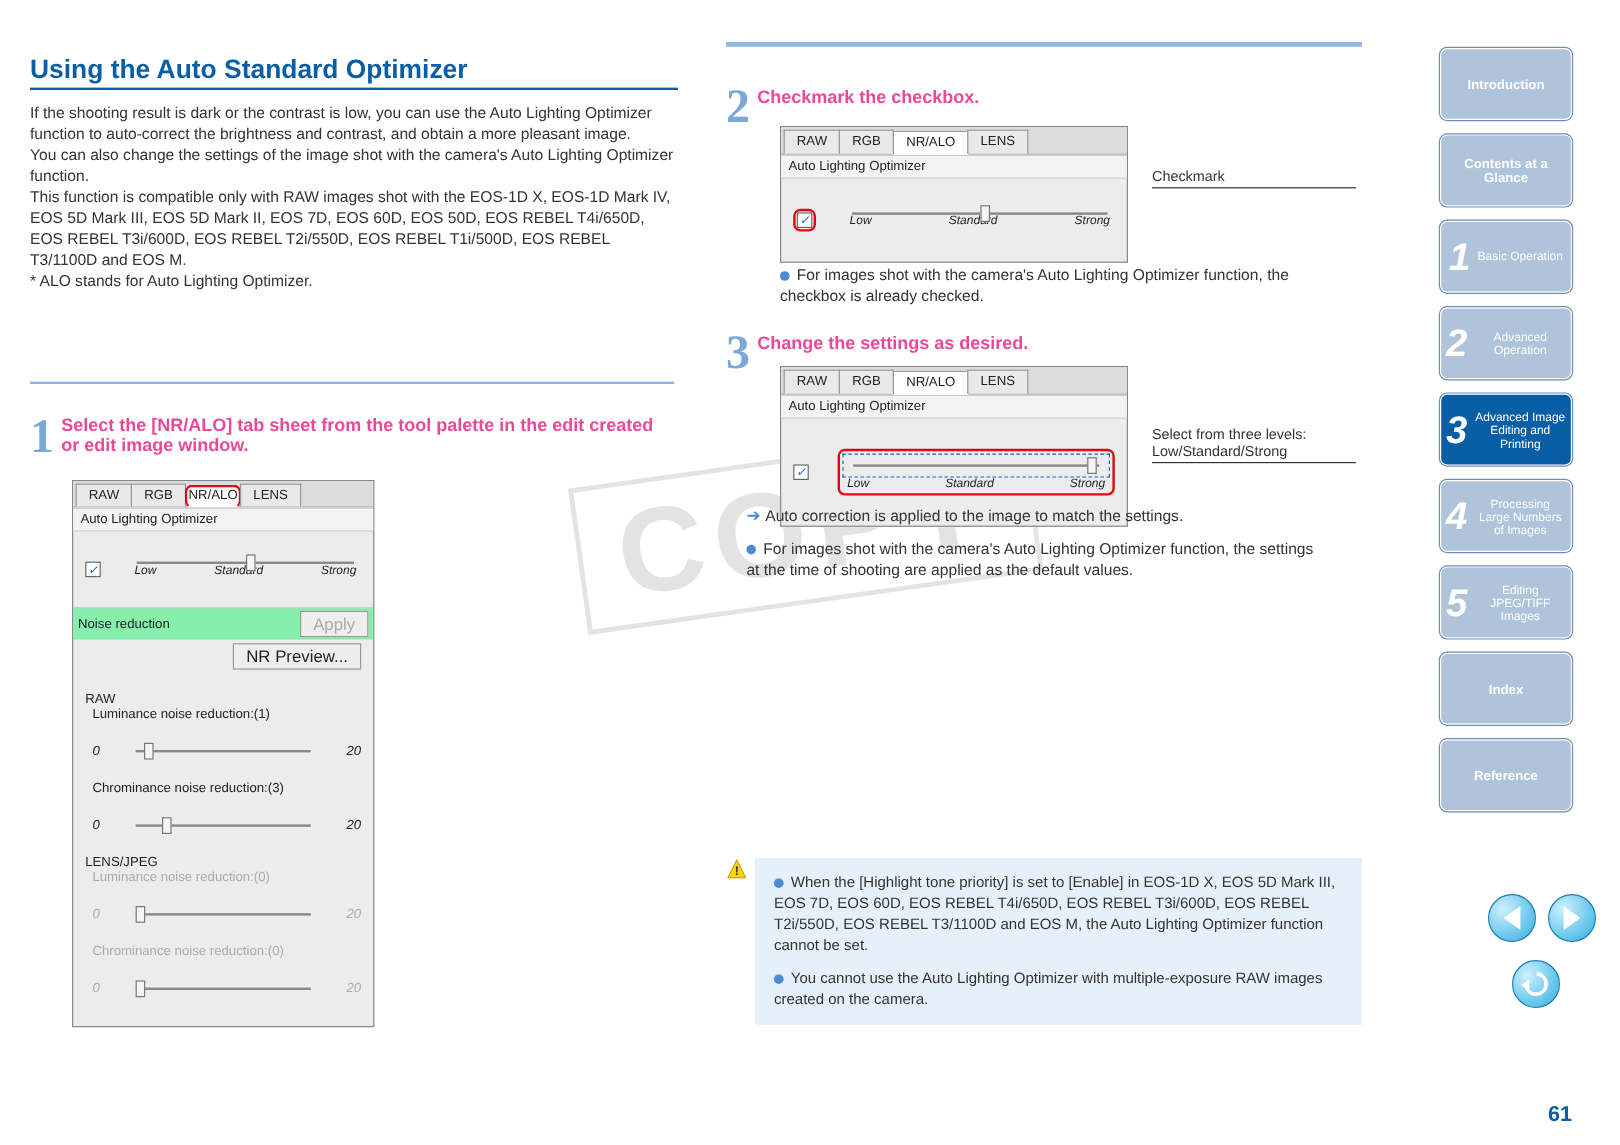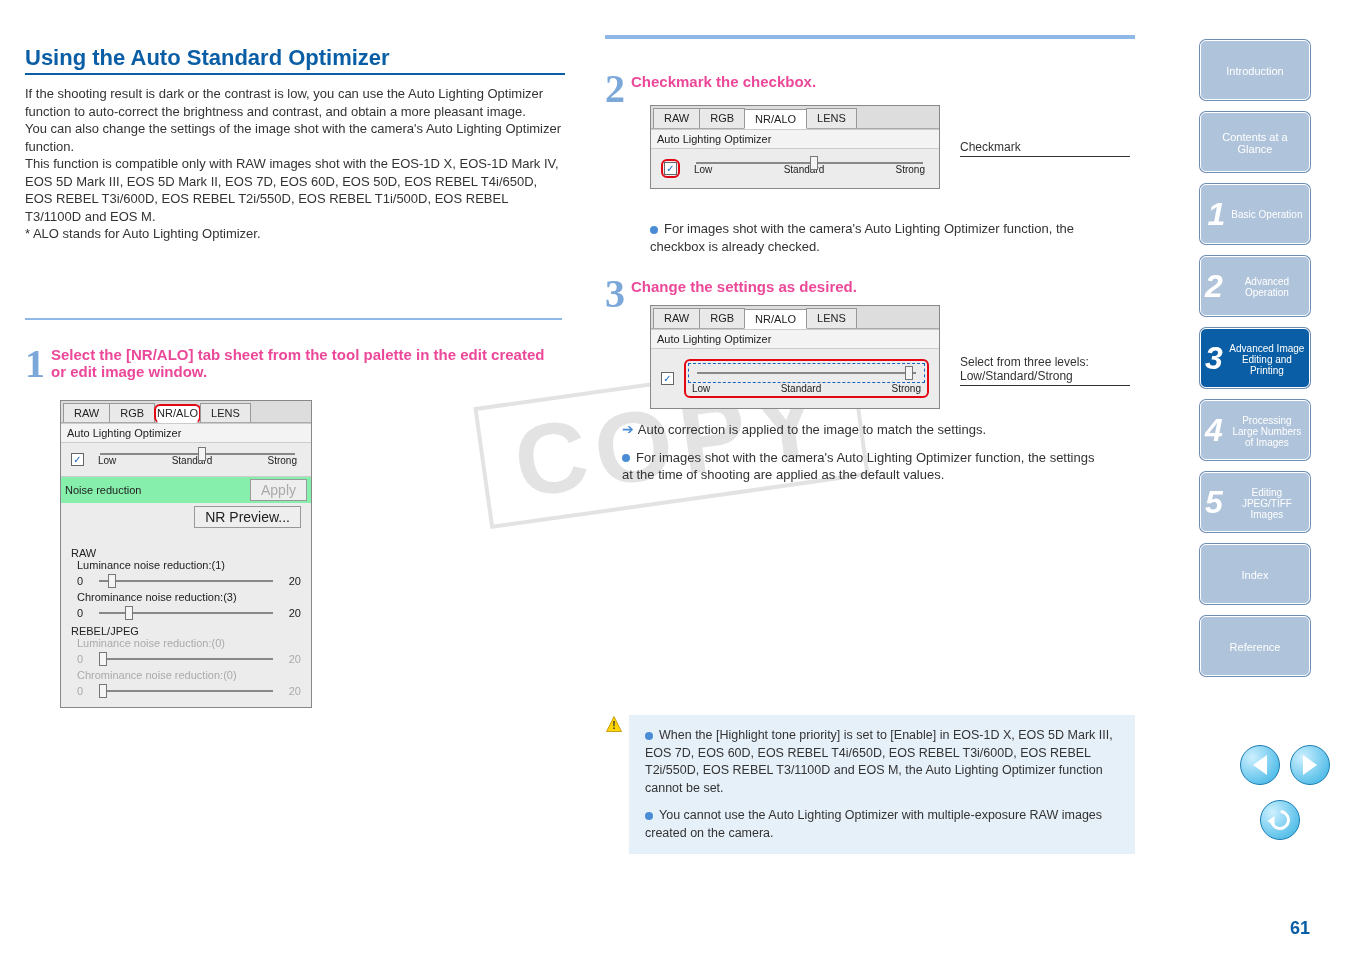--- a/index.html
+++ b/index.html
@@ -7,41 +7,41 @@
   .page { position: relative; width: 100%; height: 100%; }
   .topbar { position: absolute; left: 605px; top: 35px; width: 530px; height: 4px; background: #8fb8e6; }
   .leftbar { position: absolute; left: 25px; top: 318px; width: 537px; height: 2px; background: #8fb8e6; }
 
   
   .sidenav { position: absolute; right: 20px; top: 40px; width: 130px; }
   .nav-btn { width: 110px; height: 60px; margin-bottom: 12px; background: #afc3da; border: 1px solid #fff; border-radius: 6px; box-shadow: 0 0 0 1px #6d8db3; position: relative; display: flex; flex-direction: column; justify-content: center; align-items: center; padding: 4px; text-align: center; line-height: 1.1; color: #fff; font-weight: 500; cursor: pointer; }
   .nav-btn.selected { background: #0a5ea5; }
   .nav-btn .num { font-size: 32px; font-weight: bold; font-style: italic; color: #fff; line-height: 0.9; }
   .nav-btn .txt { font-size: 10px; margin-top: 2px; }
-  .nav-btn.small .txt { font-size: 11px; }
+  .nav-btn.small .txt { font-size: 11px; font-weight: bold; }
 
   .navcircles { position: absolute; right: 20px; top: 745px; display:flex; gap:10px; }
   .circle-btn { width: 40px; height: 40px; border-radius: 50%; background: radial-gradient(circle at 30% 30%, #cdf0ff, #2faee1); border: 1px solid #1a7db1; display:flex; align-items:center; justify-content:center; cursor:pointer; }
   .circle-btn.back { position:absolute; right:50px; top: 800px; }
   .arrow-left { width:0;height:0;border-top:10px solid transparent;border-bottom:10px solid transparent;border-right:14px solid #fff; }
   .arrow-right { width:0;height:0;border-top:10px solid transparent;border-bottom:10px solid transparent;border-left:14px solid #fff; }
   .undo-icon { width:20px;height:20px; border:3px solid #fff; border-radius:50%; border-top-color:transparent; transform:rotate(-40deg); position:relative;}
   .undo-icon:after{content:"";position:absolute;left:-4px;top:-3px;width:0;height:0;border-right:7px solid #fff;border-top:5px solid transparent;border-bottom:5px solid transparent;transform:rotate(40deg);}
 
   
   .stepnum { font-size: 40px; font-weight: bold; color: #7ba7d9; font-family: Georgia, serif; }
 
   
   .palette { background: #ececec; border: 1px solid #888; font-size: 11px; color: #222; }
   .tabrow { display:flex; border-bottom: 1px solid #aaa; background: #ddd; padding: 2px 2px 0 2px; gap:0; }
   .tab { padding: 3px 10px; background: #e9e9e9; border: 1px solid #999; border-bottom: none; margin-right: -1px; cursor:pointer; position:relative; }
   .tab.active { background: #fff; border-bottom: 1px solid #fff; top: 1px; }
   .section-label { padding: 3px 6px; border-top:1px solid #ccc; border-bottom:1px solid #ccc; background:#f3f3f3; }
   .inner { padding: 6px 10px; }
-  .slider-row { display:flex; align-items:center; gap:10px; margin: 4px 0; }
+  .slider-row { display:flex; align-items:center; gap:24px; margin: 19px 0; font-style: italic; }
   .slider-track { flex:1; height:2px; background:#888; position:relative; margin: 0 6px; }
   .slider-thumb { position:absolute; top:-6px; width:8px; height:14px; background:#f5f5f5; border:1px solid #777; }
   .ticklabels { display:flex; justify-content:space-between; font-size:10px; margin:0 4px; }
   .chk { width:13px; height:13px; border:1px solid #666; background:#fff; display:inline-flex;align-items:center;justify-content:center; font-size:10px; color:#1565c0; }
   .chk.checked:before{content:"✓";}
   .btn { background:#eee; border:1px solid #999; padding:2px 10px; font-size:14px; cursor:pointer; }
   .disabled { color:#aaa; }
   .redbox { border: 2px solid #e30613; border-radius: 6px; padding:1px; }
   .dashed { border:1px dashed #1565c0; padding:2px;}
 
@@ -124,21 +124,21 @@
           </div>
       <div>Chrominance noise reduction:(3)</div>
       <div class="slider-row">
             <span>0</span>
             <div class="slider-track">
               <div class="slider-thumb" style="left:15%"></div>
             </div>
             <span>20</span>
           </div>
     </div>
-    <div style="font-weight:500; margin-top:6px;">REBEL/JPEG</div>
+    <div style="font-weight:500; margin-top:6px;">LENS/JPEG</div>
     <div style="padding-left:6px;" class="disabled">
       <div>Luminance noise reduction:(0)</div>
       <div class="slider-row">
             <span>0</span>
             <div class="slider-track">
               <div class="slider-thumb" style="left:0%"></div>
             </div>
             <span>20</span>
           </div>
       <div>Chrominance noise reduction:(0)</div>

